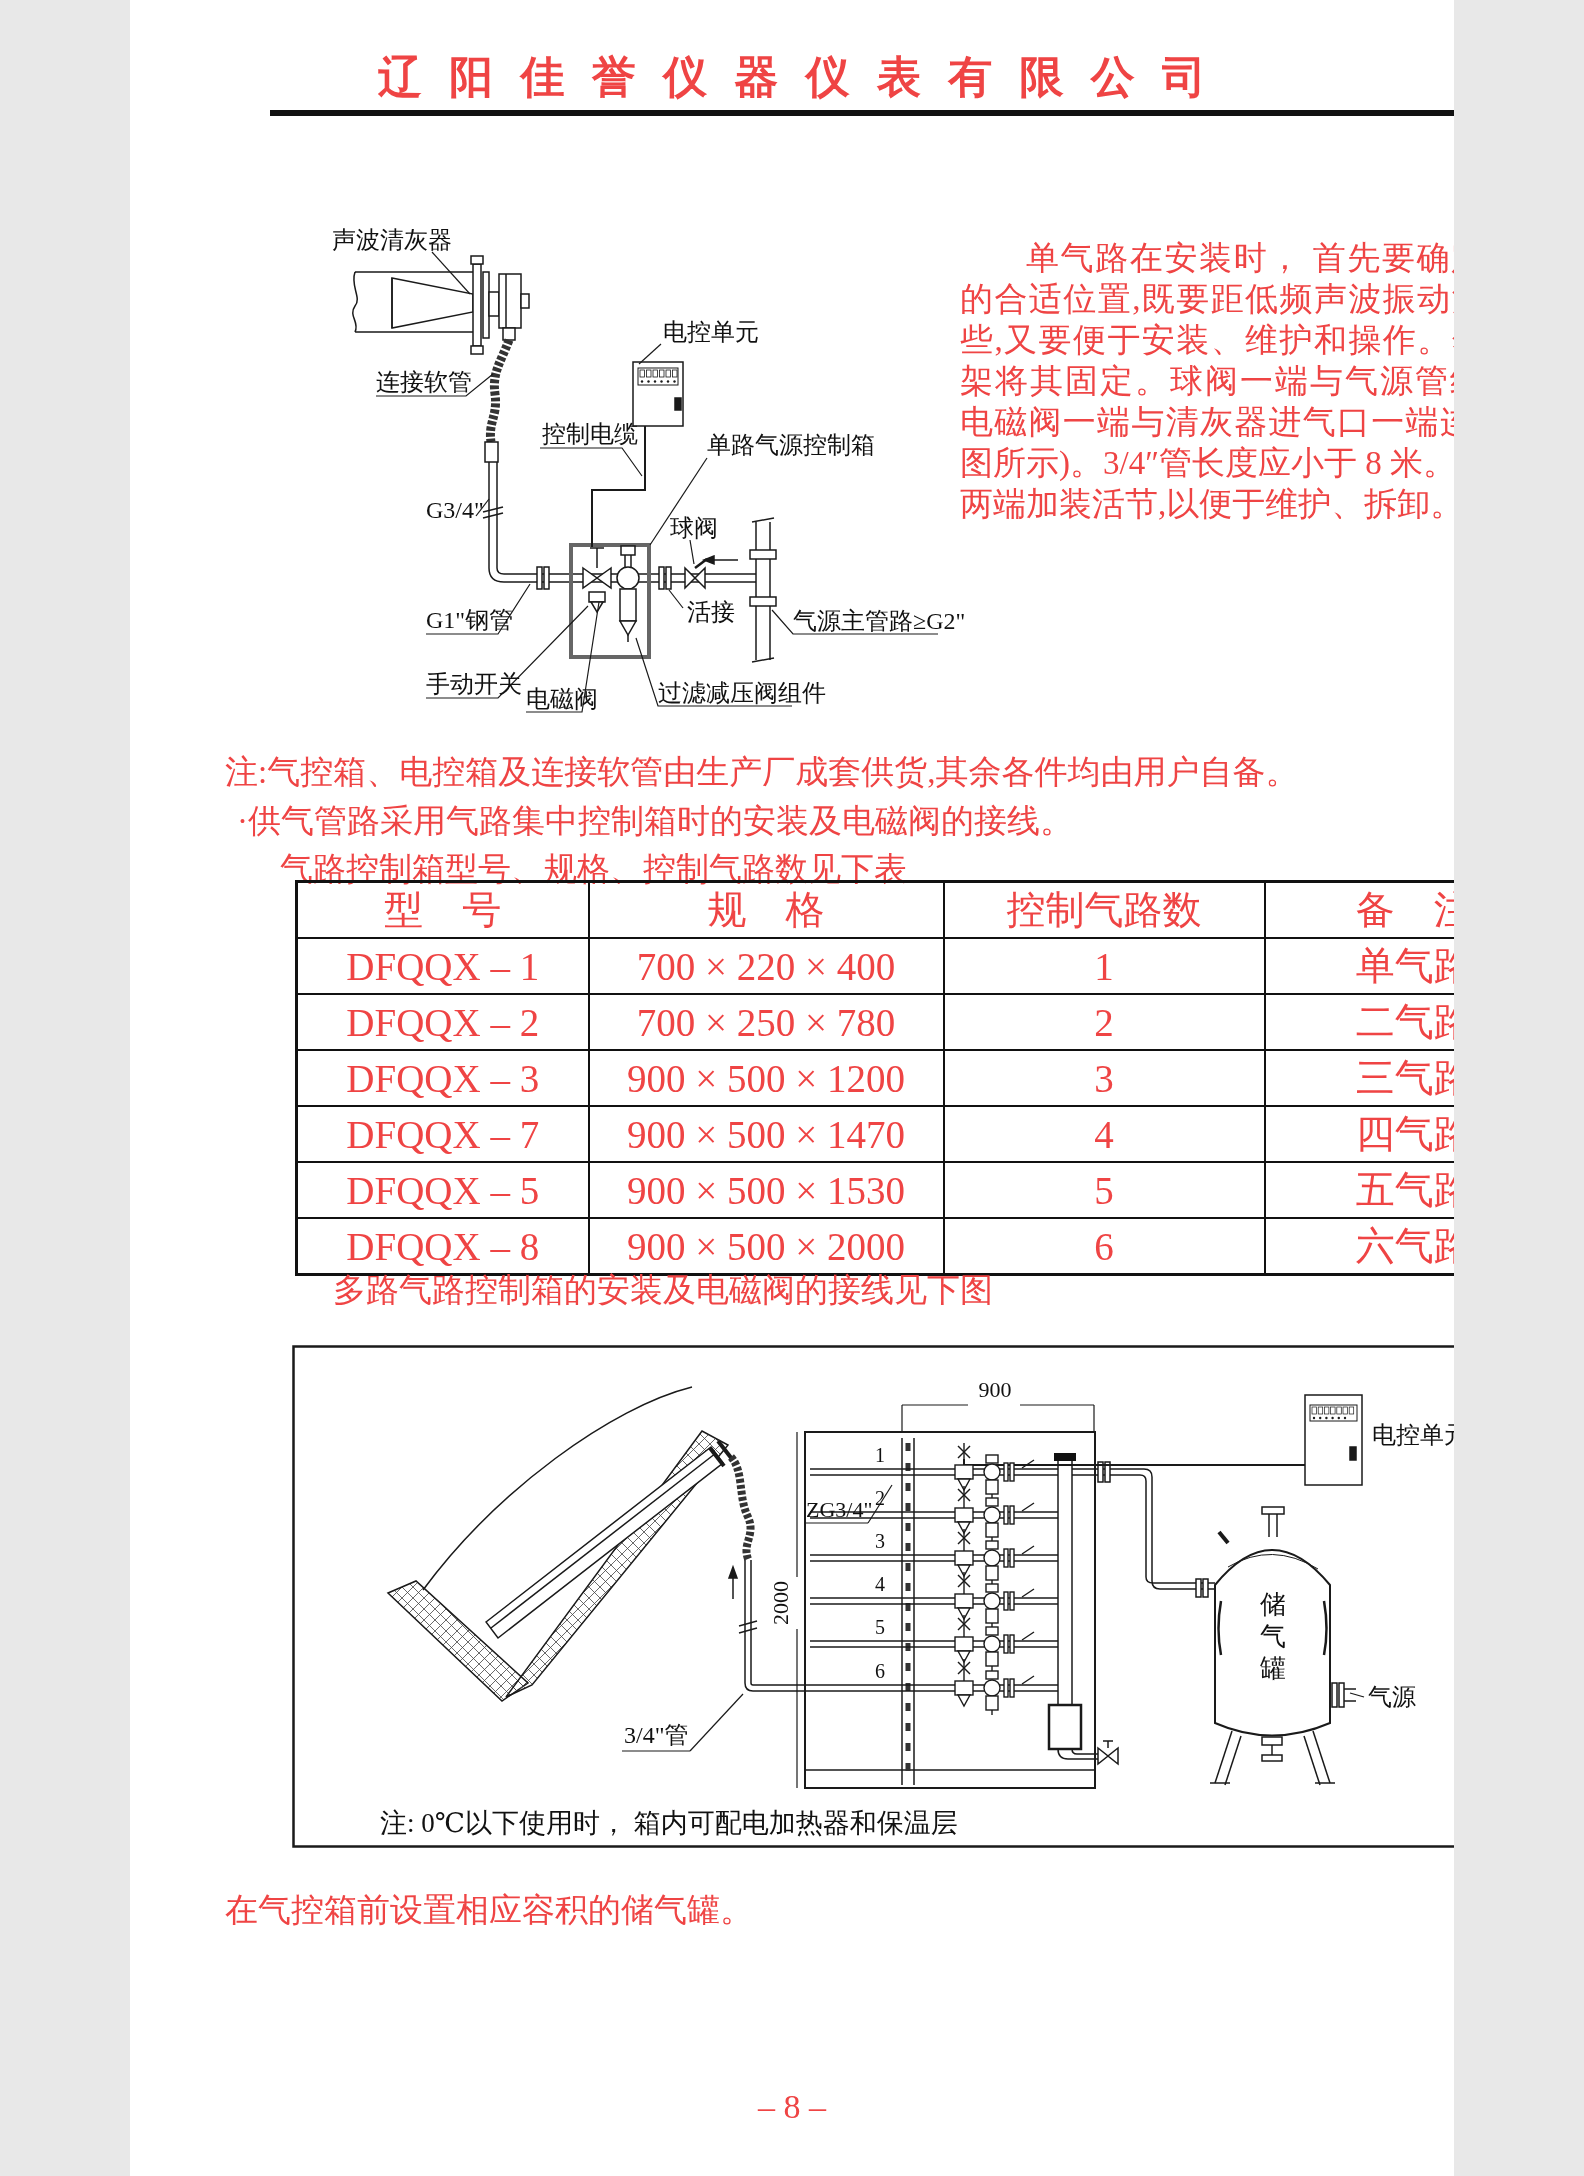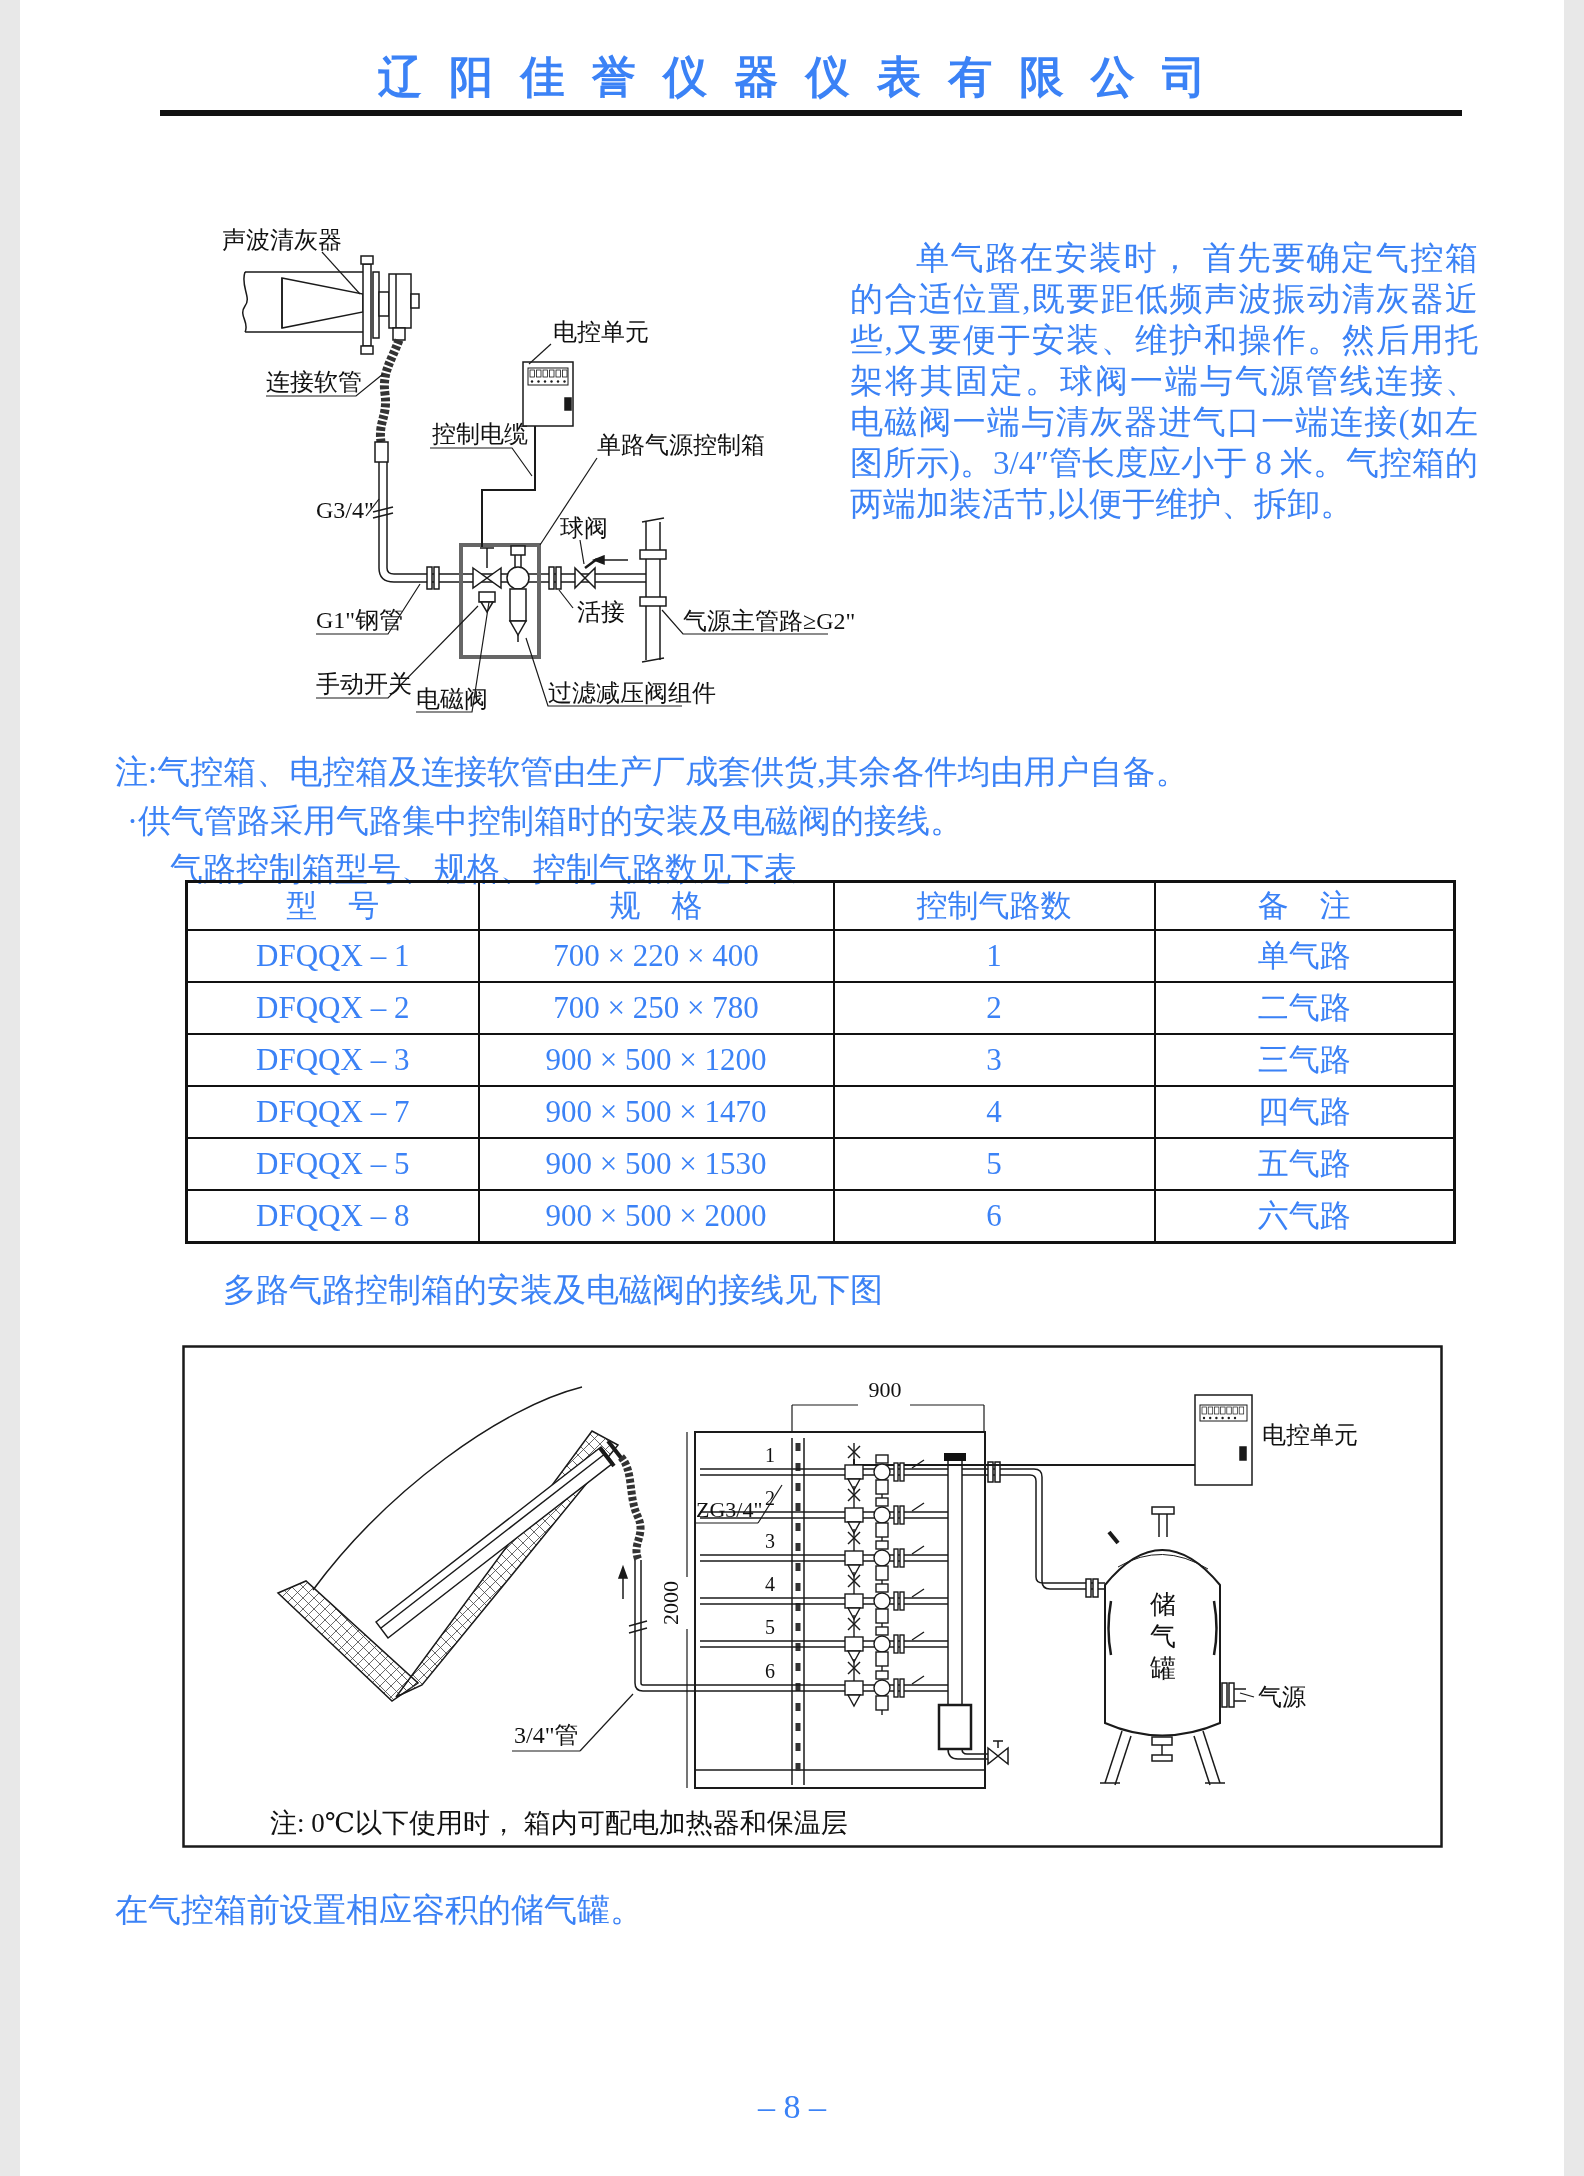--- a/index.html
+++ b/index.html
@@ -1,29 +1,29 @@
 <!DOCTYPE html>
 <html><head>
 <meta charset="utf-8">
 <style>
   html,body{margin:0;padding:0;background:#e8e8e8;}
-  .page{position:relative;width:1544px;height:2176px;background:#ffffff;margin:0 auto;
-        font-family:"Liberation Serif","DejaVu Serif",serif;color:#3b82f6;overflow:hidden;}
+  .page{position:relative;width:1324px;height:2176px;background:#ffffff;margin:0 auto;
+        font-family:"Liberation Serif","DejaVu Serif",serif;color:#ef4444;overflow:hidden;}
   .abs{position:absolute;}
   .company{top:48px;left:0;width:100%;text-align:center;font-size:44px;font-weight:bold;
            letter-spacing:0.62em;text-indent:0.62em;}
   .rule{top:110px;left:140px;width:1302px;height:6px;background:#111;}
   .h1{top:146px;left:136px;font-size:33px;white-space:nowrap;}
   .para1{top:238px;left:830px;width:628px;font-size:33px;line-height:41px;
          text-align:justify;text-indent:2em;}
   .note1{top:750px;left:95px;font-size:33px;white-space:nowrap;}
   .bullet2{top:799px;left:107px;font-size:33px;white-space:nowrap;}
   .sub2{top:847px;left:150px;font-size:33px;white-space:nowrap;}
   table.spec{position:absolute;top:880px;left:165px;width:1268px;border-collapse:collapse;
-             table-layout:fixed;border:3px solid #111;font-size:31px;}
+             table-layout:fixed;border:3px solid #111;font-size:39px;}
   table.spec td,table.spec th{border:2px solid #111;text-align:center;padding:0;
              font-weight:normal;height:50px;}
   table.spec tr.hd th{height:46px;}
   .cap2{top:1268px;left:163px;font-size:33px;white-space:nowrap;margin-left:40px;}
   .closing{top:1878px;left:95px;width:1400px;font-size:33px;line-height:64px;}
   .closing .l1{text-indent:2em;white-space:nowrap;}
   .closing .l2{white-space:nowrap;}
   .pageno{top:2088px;left:0;width:100%;text-align:center;font-size:34px;}
   svg text{font-family:"Liberation Serif","DejaVu Serif",serif;fill:#111;}
 </style>

